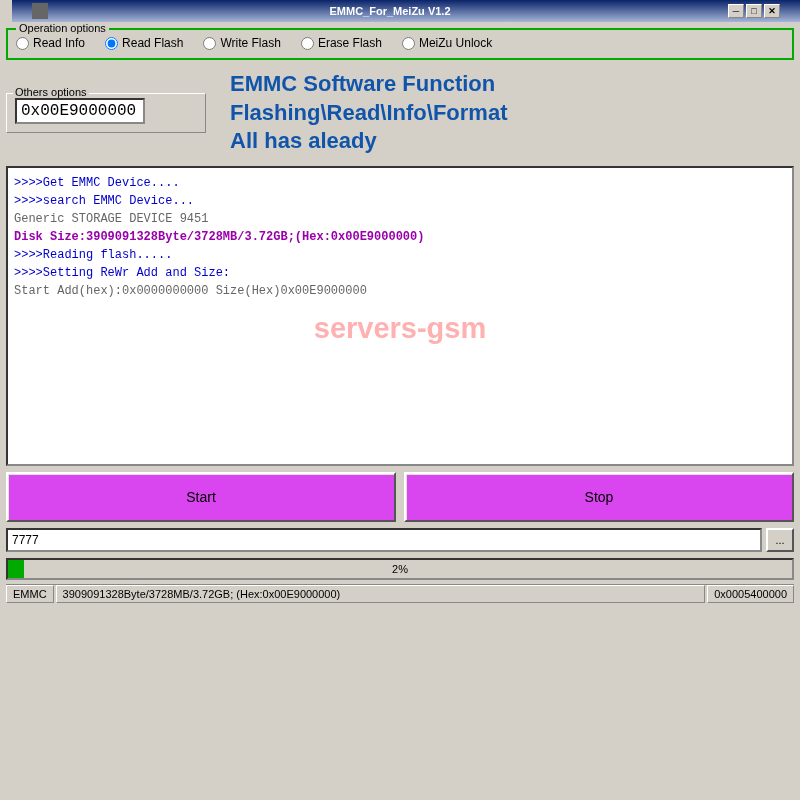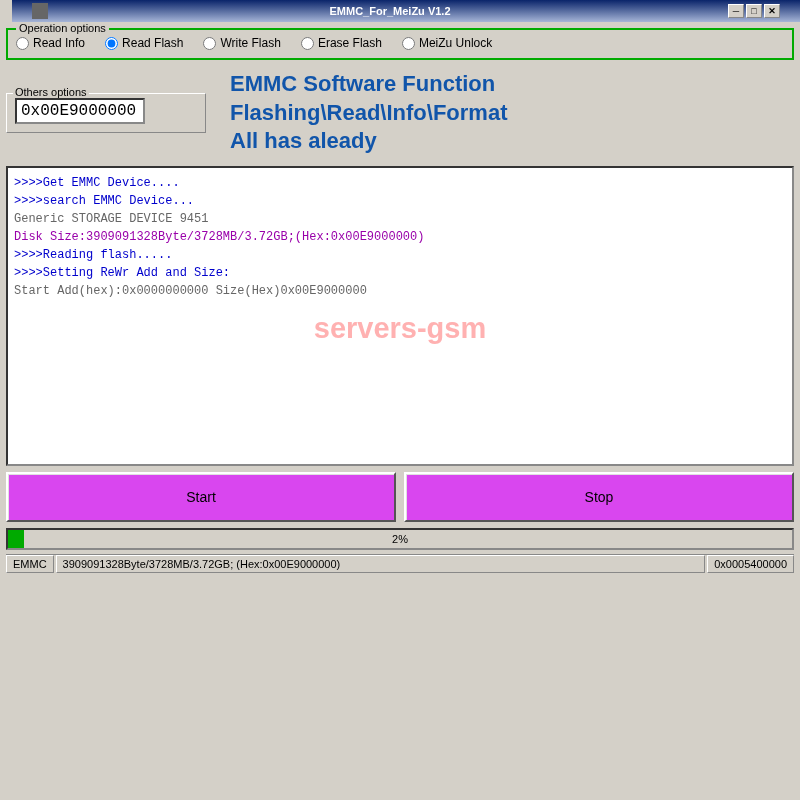--- a/index.html
+++ b/index.html
@@ -322,32 +322,36 @@
       <div>EMMC Software Function</div>
       <div>Flashing\Read\Info\Format</div>
       <div>All has aleady</div>
     </div>
   </div>
 
   <div class="log-area" id="log-area">
     <div style="color: rgb(0, 0, 204);">&gt;&gt;&gt;&gt;Get EMMC Device....</div>
       <div style="color: rgb(0, 0, 204);">&gt;&gt;&gt;&gt;search EMMC Device...</div>
       <div style="color: rgb(102, 102, 102);">   Generic STORAGE DEVICE  9451</div>
-      <div style="color: rgb(153, 0, 170);">   Disk Size:3909091328Byte/3728MB/3.72GB;(Hex:0x00E9000000)</div>
+      <div style="color: rgb(153, 0, 170); font-weight: bold;">   Disk Size:3909091328Byte/3728MB/3.72GB;(Hex:0x00E9000000)</div>
       <div style="color: rgb(0, 0, 204);">&gt;&gt;&gt;&gt;Reading flash.....</div>
       <div style="color: rgb(0, 0, 204);">&gt;&gt;&gt;&gt;Setting ReWr Add and Size:</div>
       <div style="color: rgb(102, 102, 102);">   Start Add(hex):0x0000000000                  Size(Hex)0x00E9000000</div>
       <div class="watermark">servers-gsm</div>
   </div>
 
   <div class="buttons-row">
     <button class="win-button">Start</button>
     <button class="win-button">Stop</button>
   </div>
 
+  <div class="path-row">
+    <input type="text" class="path-input" value="7777" style="">
+    <button class="browse-btn">...</button>
+  </div>
 
   <div class="progress-container">
     <div class="progress-fill" id="progress-fill" style="width: 2%;"></div>
     <div class="progress-text">2%</div>
   </div>
 
   <div class="status-bar">
     <div class="status-panel">
       <span>EMMC</span>
     </div>

